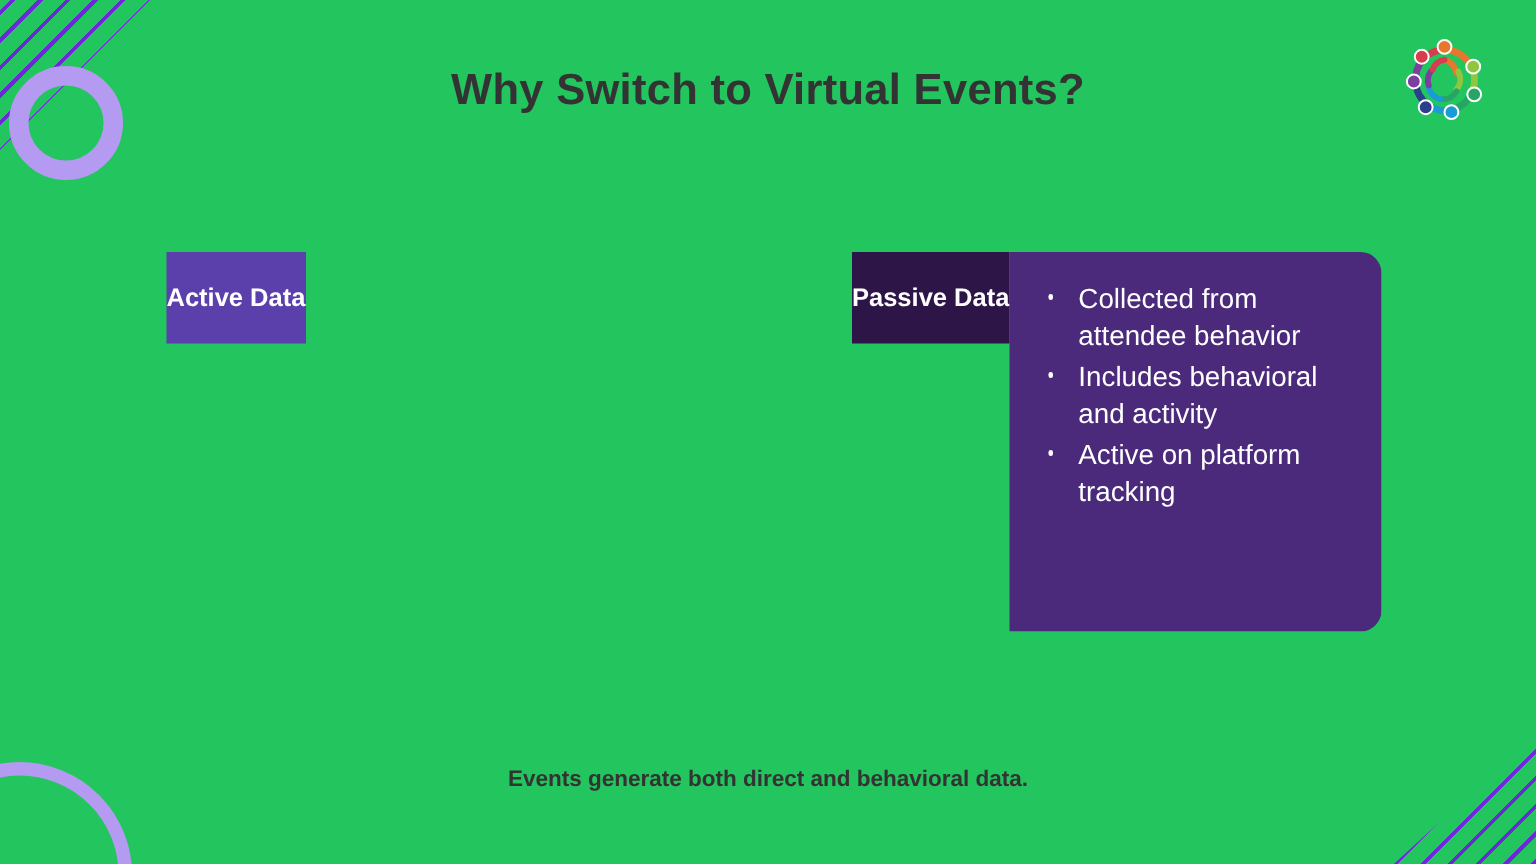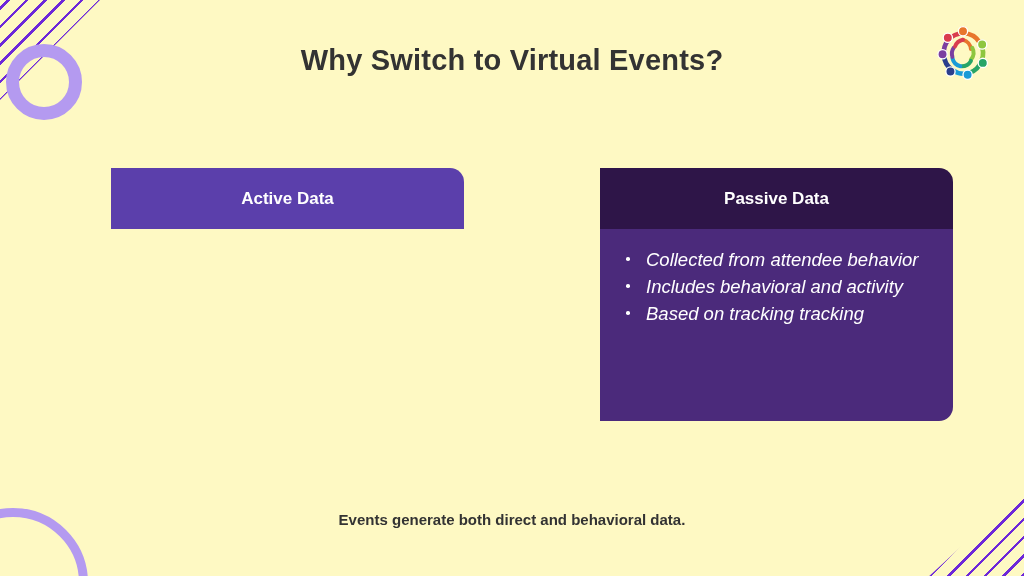--- a/index.html
+++ b/index.html
@@ -4,21 +4,21 @@
 <style>
   html, body {
     margin: 0;
     padding: 0;
     background: #ffffff;
   }
   .slide {
     position: relative;
     width: 1024px;
     height: 576px;
-    background: #fef9c3;
+    background: #22c55e;
     overflow: hidden;
     font-family: "Liberation Sans", sans-serif;
   }
 
   
   .deco-stripes-tl {
     position: absolute;
     left: -14px;
     top: -16px;
     width: 130px;
@@ -88,43 +88,43 @@
 
   
   .card {
     position: absolute;
     top: 168px;
     width: 353px;
     height: 253px;
     border-radius: 14px;
     overflow: hidden;
     display: flex;
-    flex-direction: column;
+    flex-direction: row;
     padding-left: 20px;
   }
   .card-left  { left: 91px;  }
-  .card-right { left: 580px; }
+  .card-right { left: 548px; }
 
   .card-header {
     height: 61px;
     display: flex;
     align-items: center;
     justify-content: center;
     font-size: 17px;
     font-weight: bold;
     color: #ffffff;
   }
   .card-body {
     flex: 1;
     padding: 18px 20px 10px 22px;
   }
   .card-left  .card-header { background: #5b3fab; }
   .card-left  .card-body   { background: #8a6df0; }
   .card-right .card-header { background: #2e1548; }
-  .card-right .card-body   { background: #4b2a7b; font-style: italic; }
+  .card-right .card-body   { background: #4b2a7b; }
 
   .bullets {
     list-style: none;
     margin: 0;
     padding: 0;
   }
   .bullets li {
     position: relative;
     padding-left: 24px;
     margin-bottom: 2px;
@@ -208,21 +208,21 @@
         <li>
           <span class="dot"></span>
           <span>Collected from attendee behavior</span>
         </li>
         <li>
           <span class="dot"></span>
           <span>Includes behavioral and activity</span>
         </li>
         <li>
           <span class="dot"></span>
-          <span>Based on tracking tracking</span>
+          <span>Active on platform tracking</span>
         </li>
       </ul>
     </div>
   </div>
 
   <div class="footer">Events generate both direct and behavioral data.</div>
 
 </div>
 
 </body></html>

